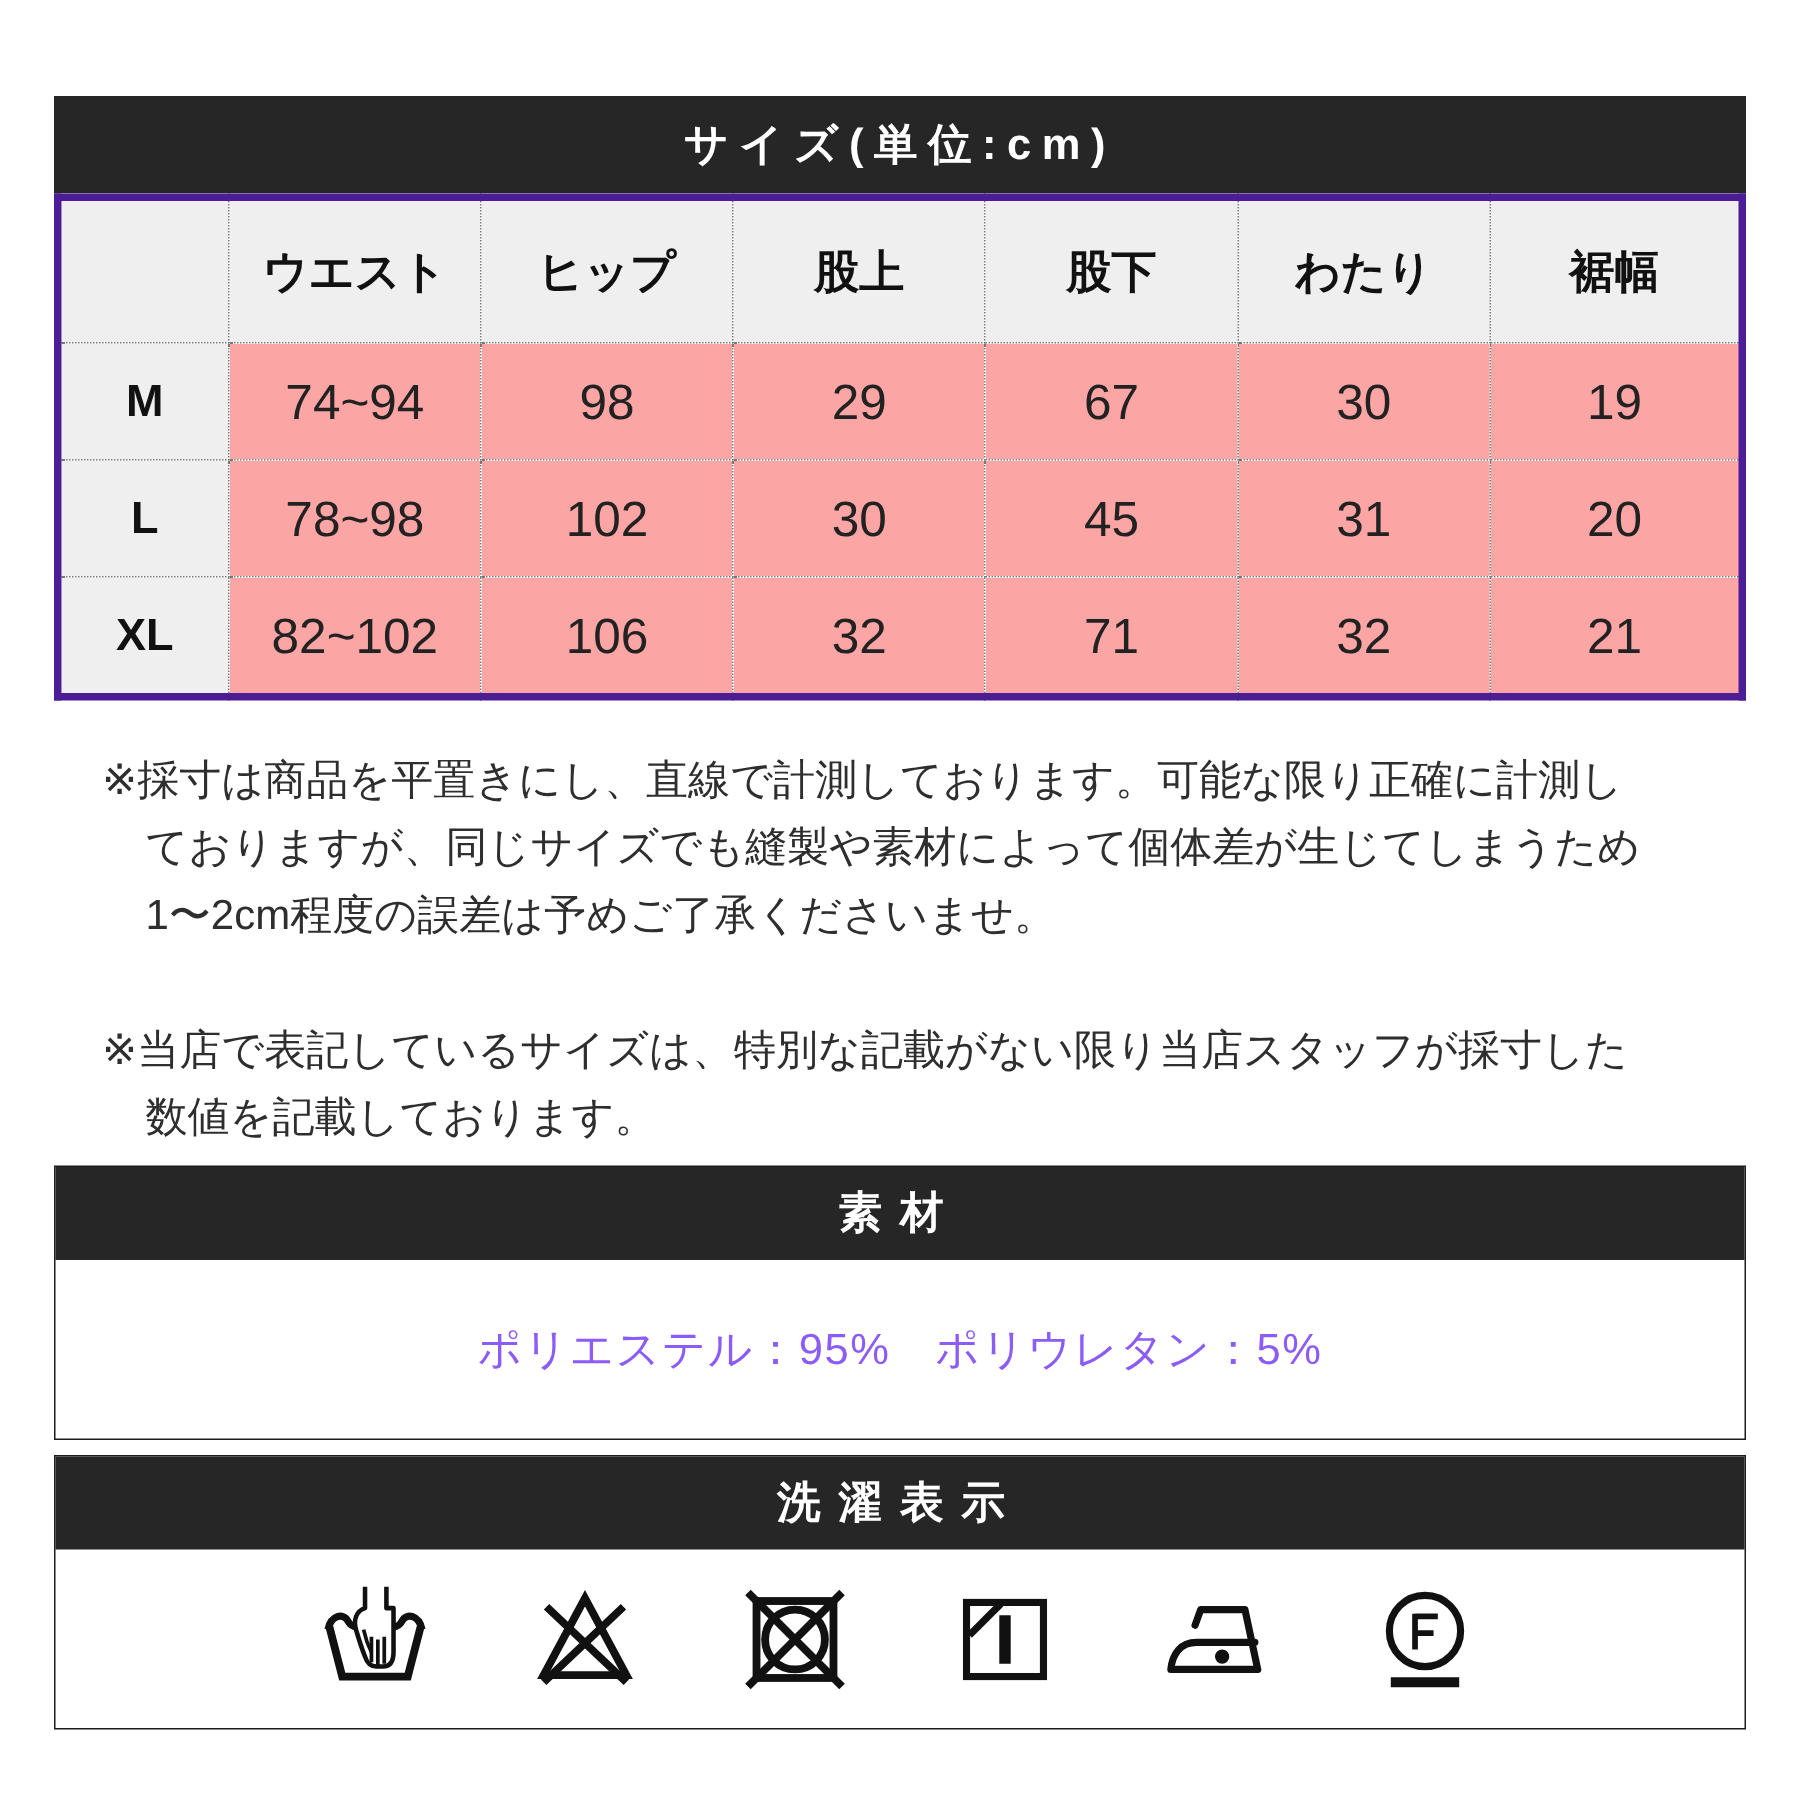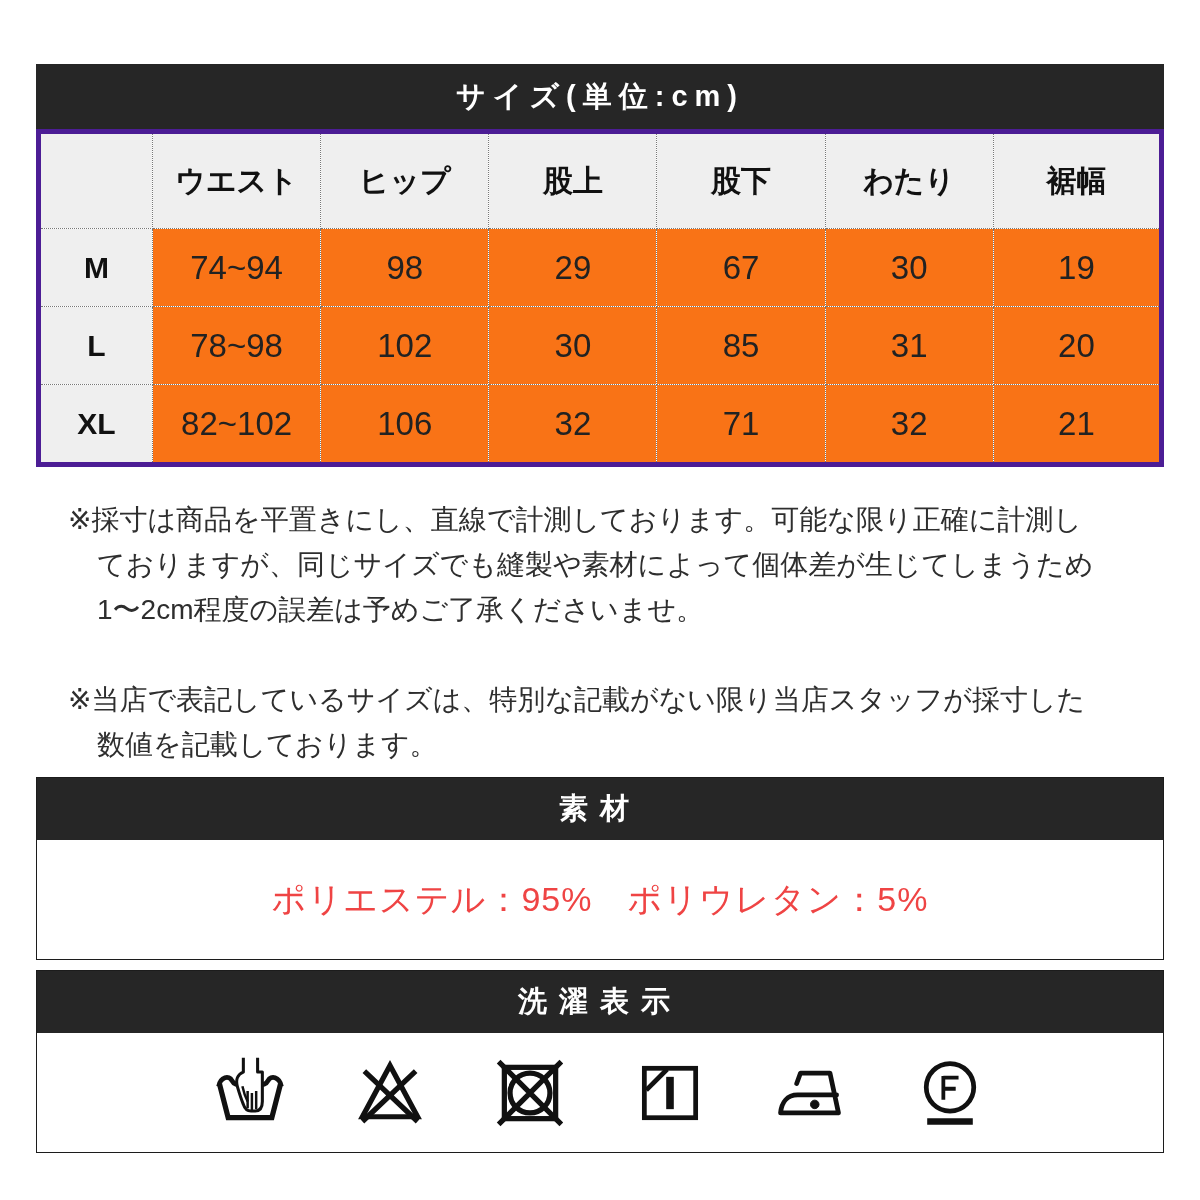--- a/index.html
+++ b/index.html
@@ -19,40 +19,40 @@
   table.size-table{
     width:100%;border-collapse:collapse;table-layout:fixed;
     border:5px solid #4c1d95;background:#ffffff;
   }
   table.size-table th,table.size-table td{
     border:1px dotted #777777;text-align:center;vertical-align:middle;
     padding:0;overflow:hidden;
   }
   table.size-table thead th{height:94px;background:#efefef;font-size:30px;font-weight:bold;color:#111;}
   table.size-table tbody th{height:77px;background:#efefef;font-size:30px;font-weight:bold;color:#111;}
-  table.size-table tbody td{height:77px;font-size:33px;color:#222;background:#f97316;}
+  table.size-table tbody td{height:77px;font-size:33px;color:#222;background:#fca5a5;}
 
   
   .notes{margin-top:30px;font-size:28px;line-height:45px;color:#2e2e2e;}
   .note{margin:14px 0 45px 0;}
   .note:last-child{margin-bottom:0;}
   .note-line{padding-left:61px;white-space:nowrap;}
   .note-line.lead{padding-left:32px;}
 
   
   .section-box{border:1px solid #1c1c1c;margin-top:10px;background:#fff;}
   .section-box.laundry{}
   .section-bar{
     height:62px;background:#262626;color:#ffffff;
     display:flex;align-items:center;justify-content:center;
     font-size:29px;font-weight:bold;letter-spacing:12px;
   }
   .material-content{
     height:119px;display:flex;align-items:center;justify-content:center;
-    font-size:34px;letter-spacing:1px;color:#ef4444;
+    font-size:29px;letter-spacing:1px;color:#8b5cf6;
   }
   .laundry-content{
     height:119px;display:flex;align-items:center;justify-content:center;
     gap:64px;
   }
   svg.care{width:76px;height:76px;display:block;}
   svg.care *{stroke:#111111;}
 </style>
 </head>
 <body>
@@ -92,21 +92,21 @@
         <td>29</td>
         <td>67</td>
         <td>30</td>
         <td>19</td>
       </tr>
       <tr>
         <th>L</th>
         <td>78~98</td>
         <td>102</td>
         <td>30</td>
-        <td>85</td>
+        <td>45</td>
         <td>31</td>
         <td>20</td>
       </tr>
       <tr>
         <th>XL</th>
         <td>82~102</td>
         <td>106</td>
         <td>32</td>
         <td>71</td>
         <td>32</td>

